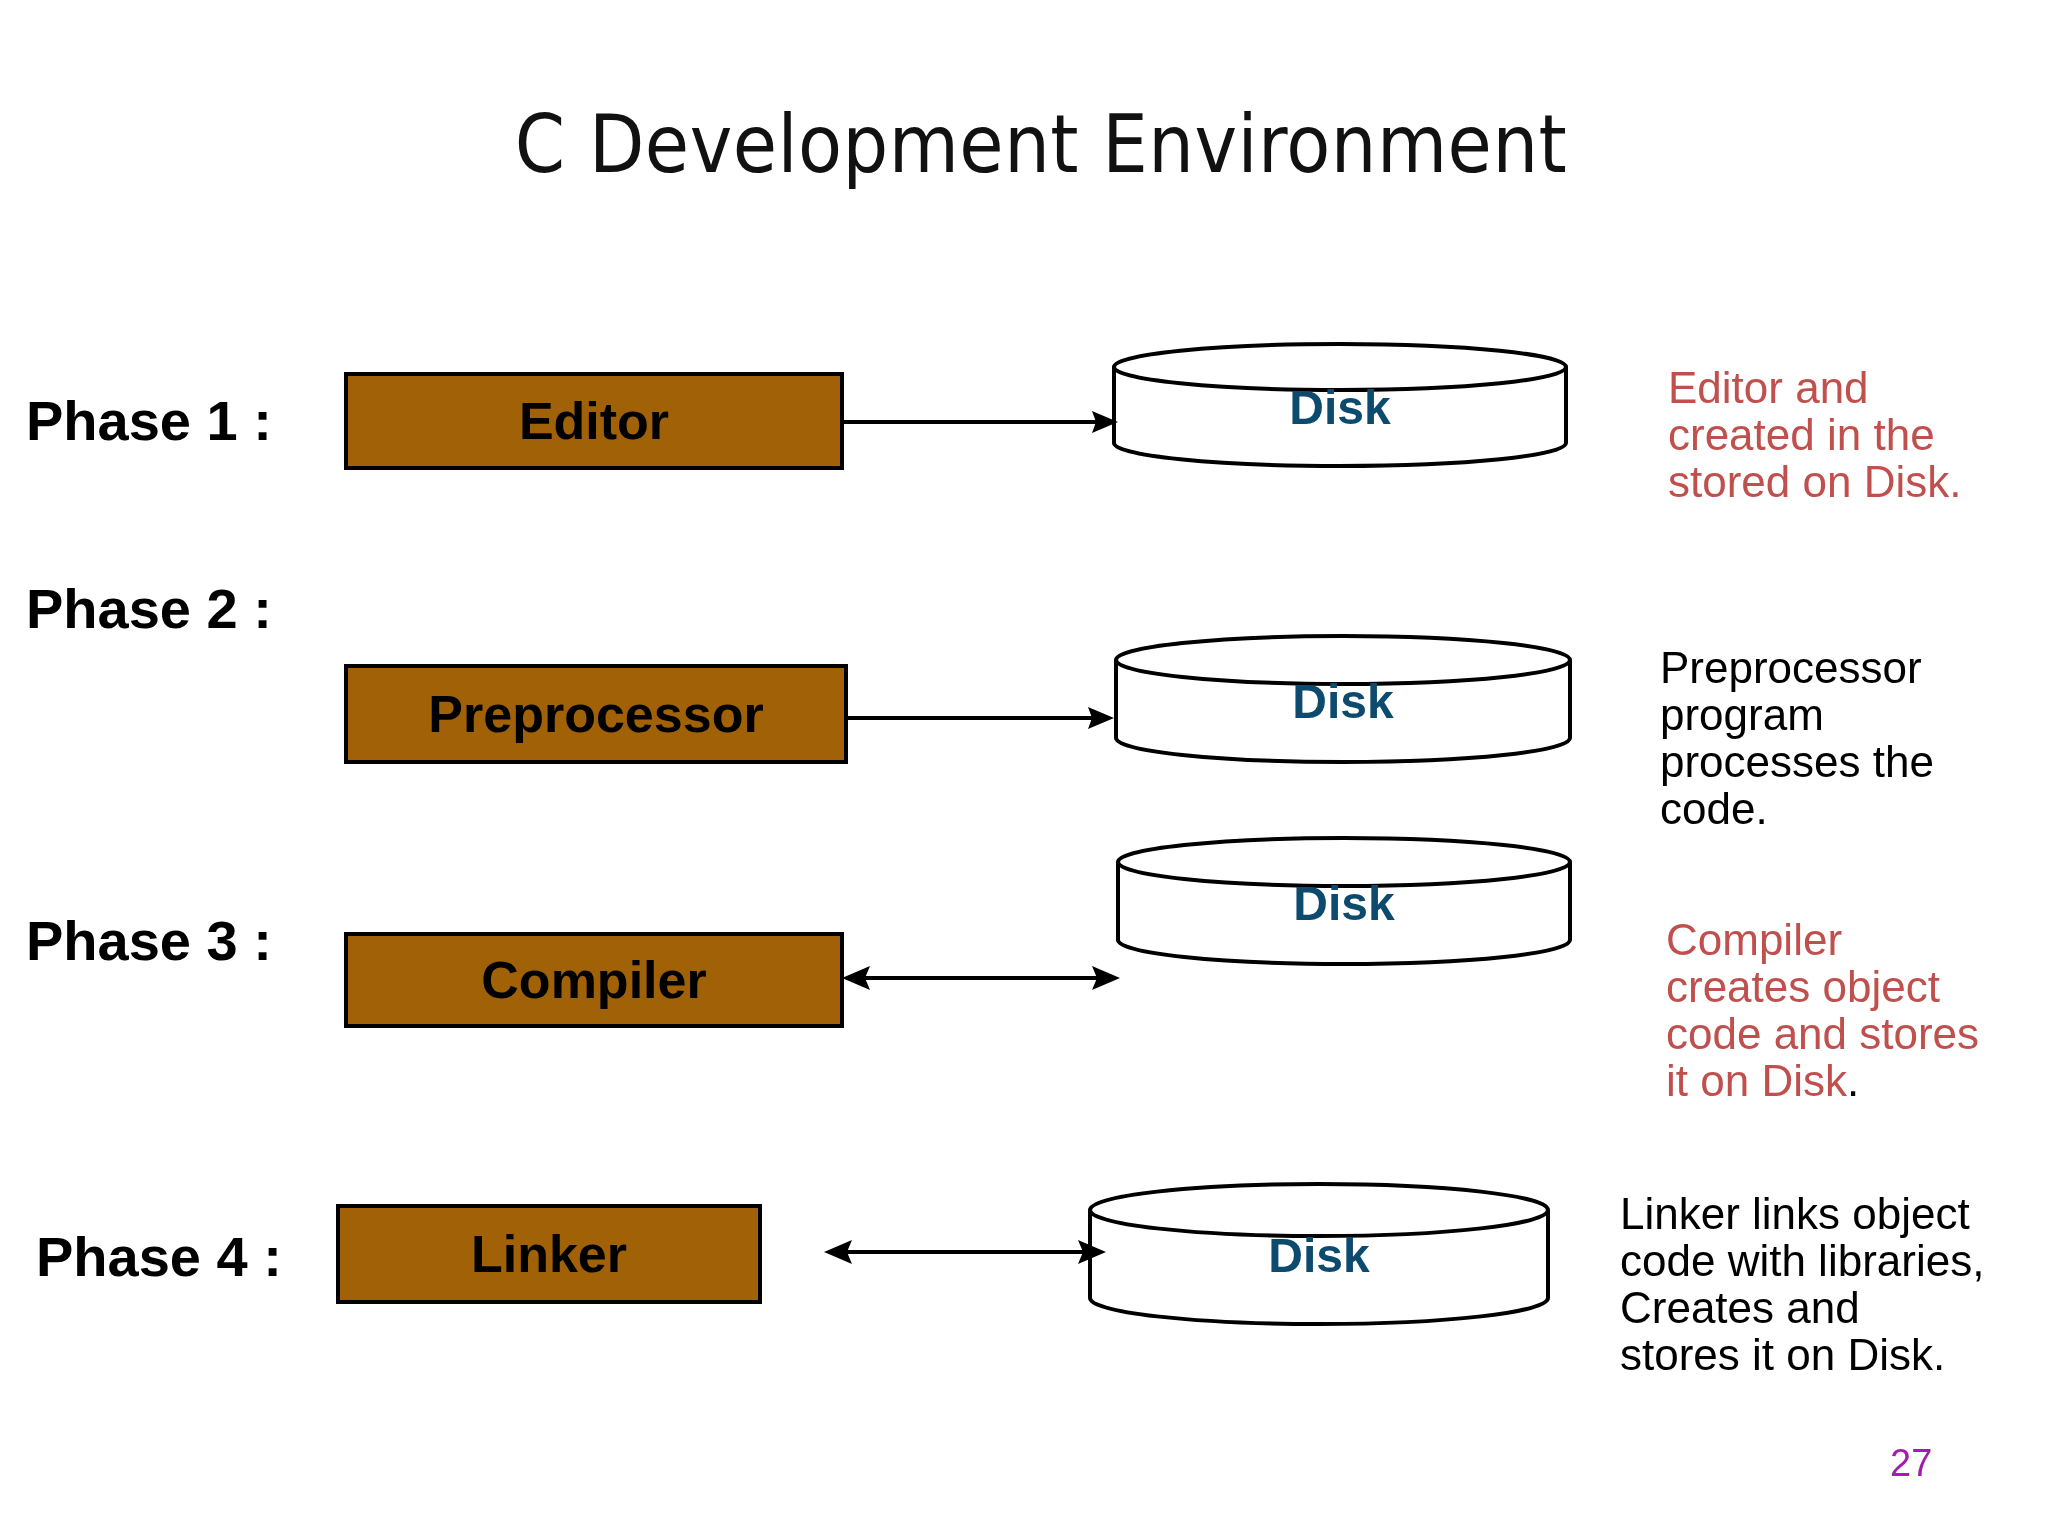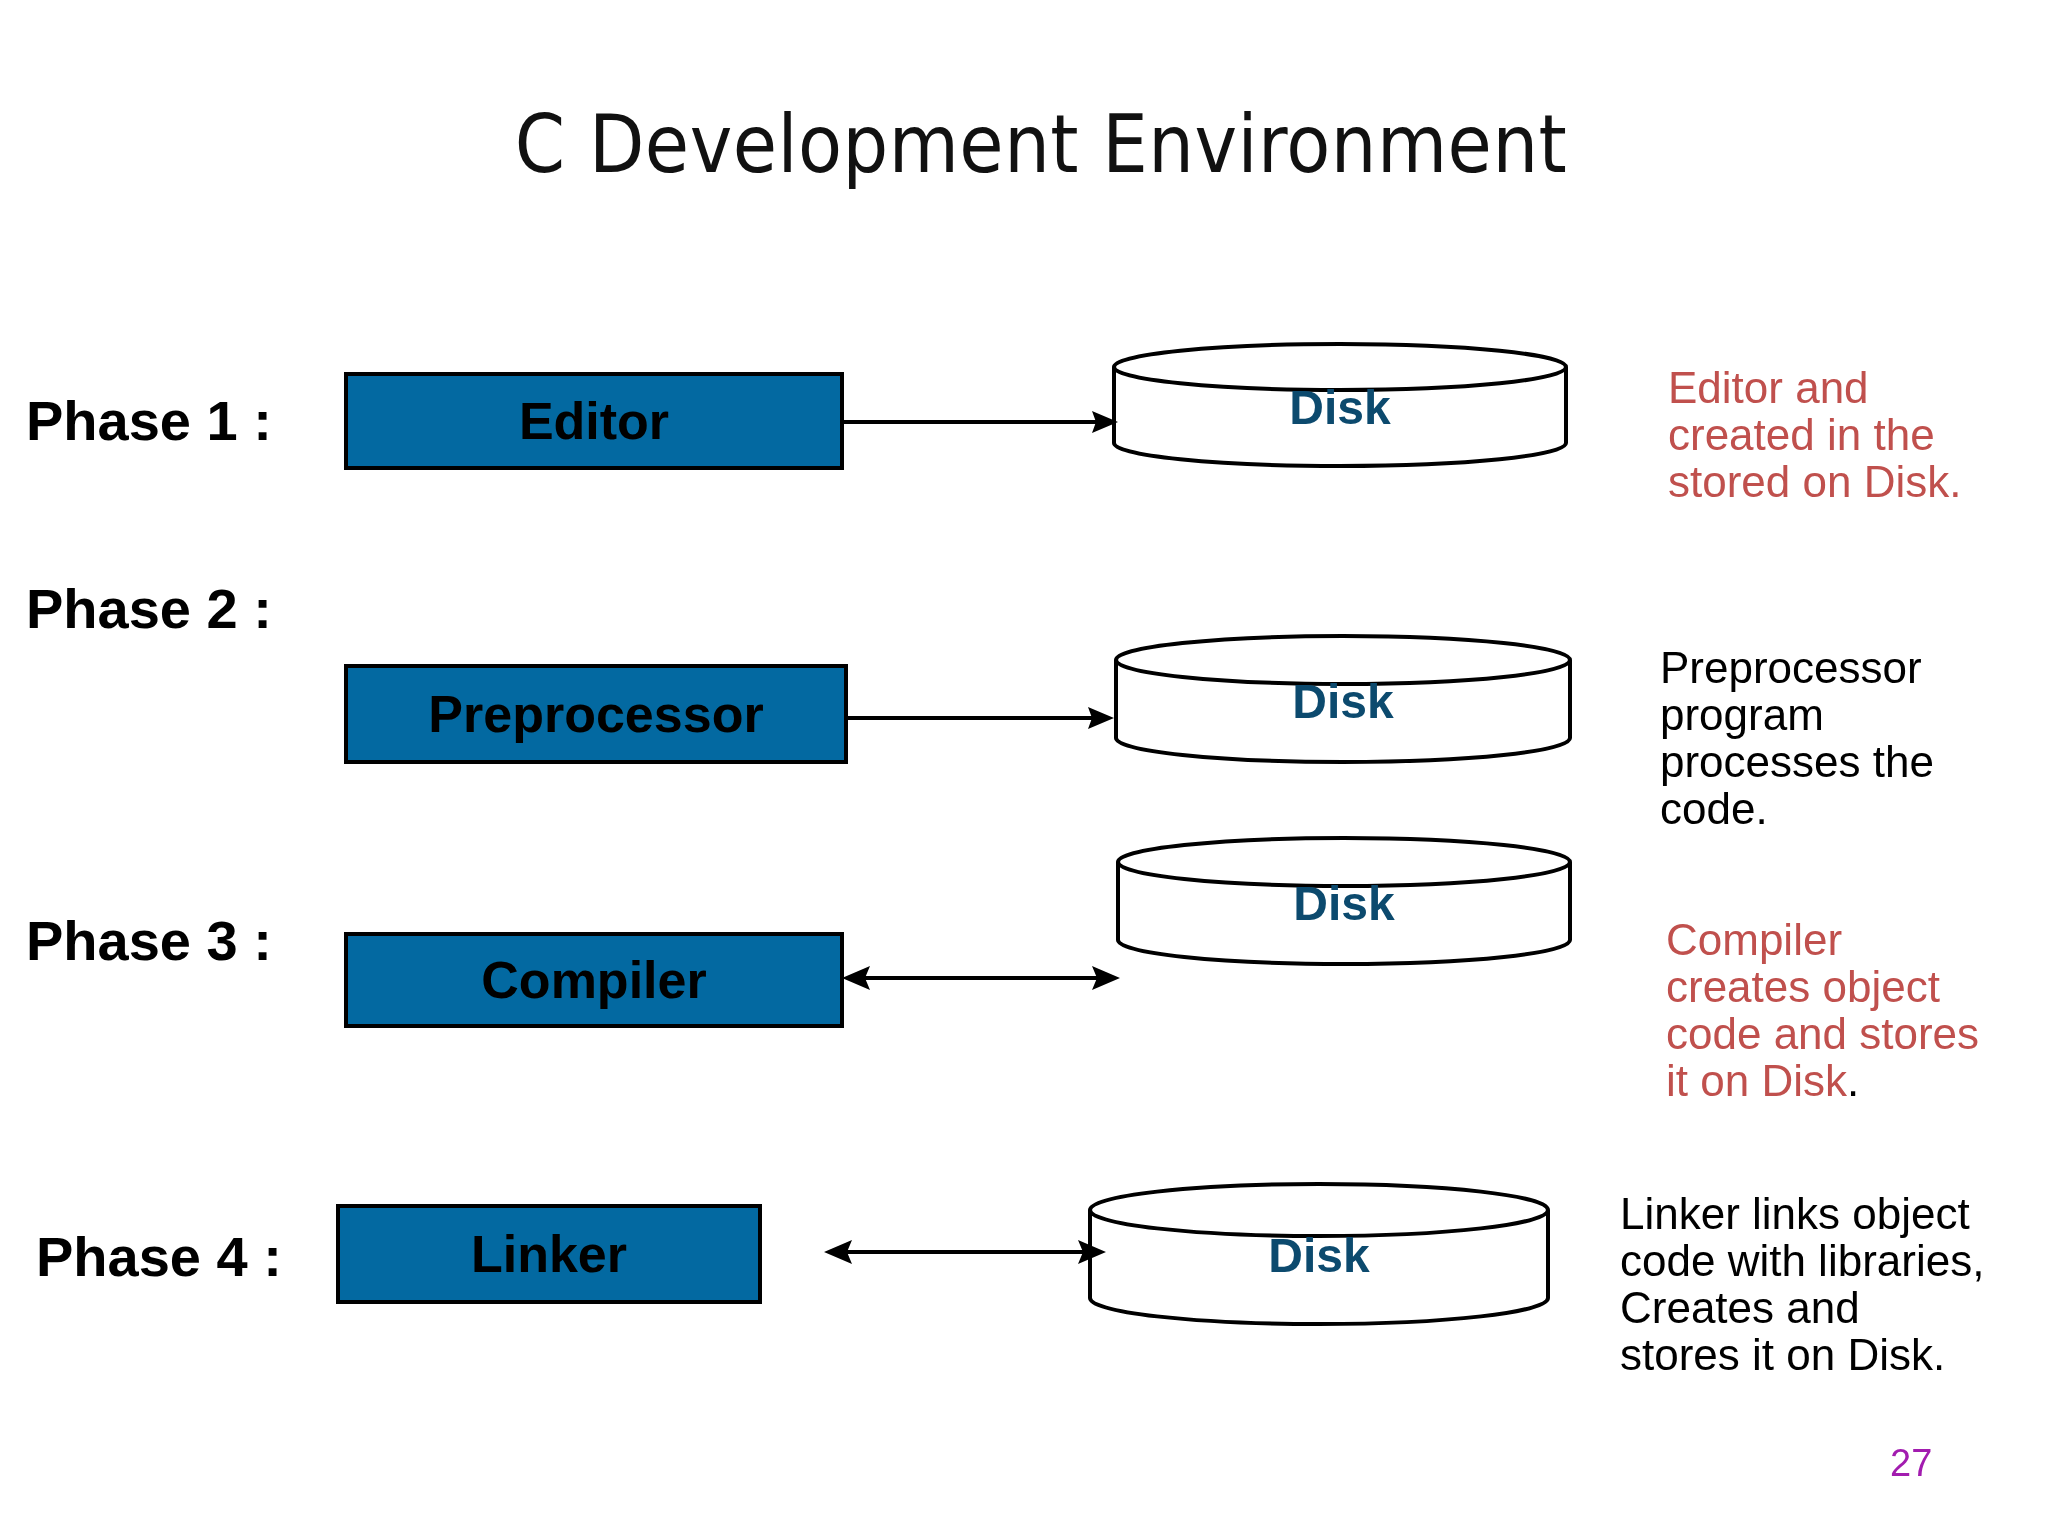--- a/index.html
+++ b/index.html
@@ -44,21 +44,21 @@
     font-weight: bold;
     font-size: 56px;
     color: #000000;
     white-space: nowrap;
   }
 
   .stage-box {
     position: absolute;
     box-sizing: border-box;
     border: 4px solid #000000;
-    background: #0369a1;
+    background: #a16207;
     display: flex;
     align-items: center;
     justify-content: center;
   }
   .stage-box-label {
     font-family: "Liberation Sans", sans-serif;
     font-weight: bold;
     font-size: 52px;
     color: #000000;
     white-space: nowrap;

